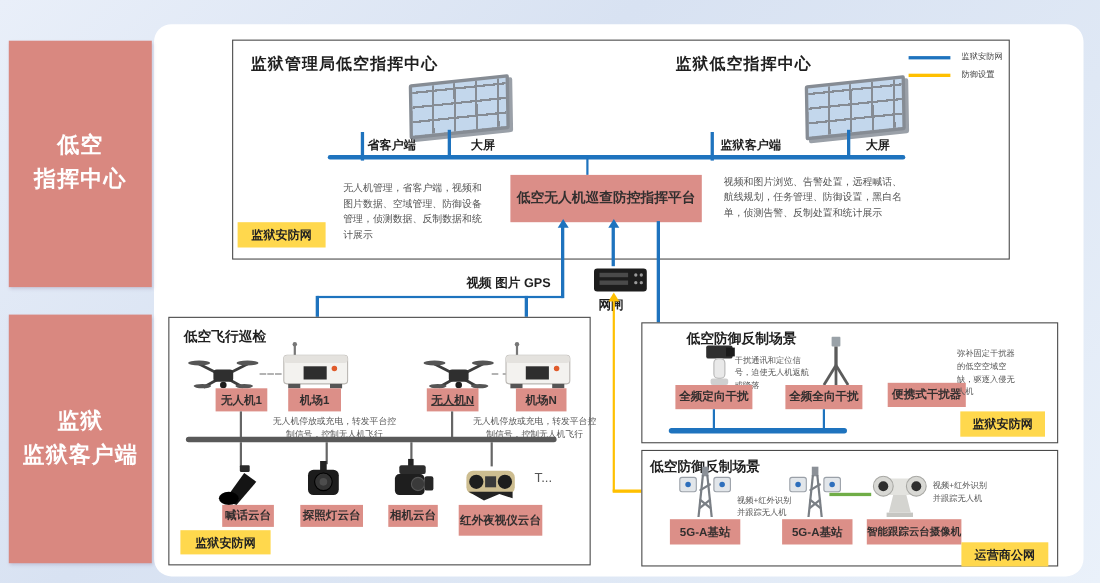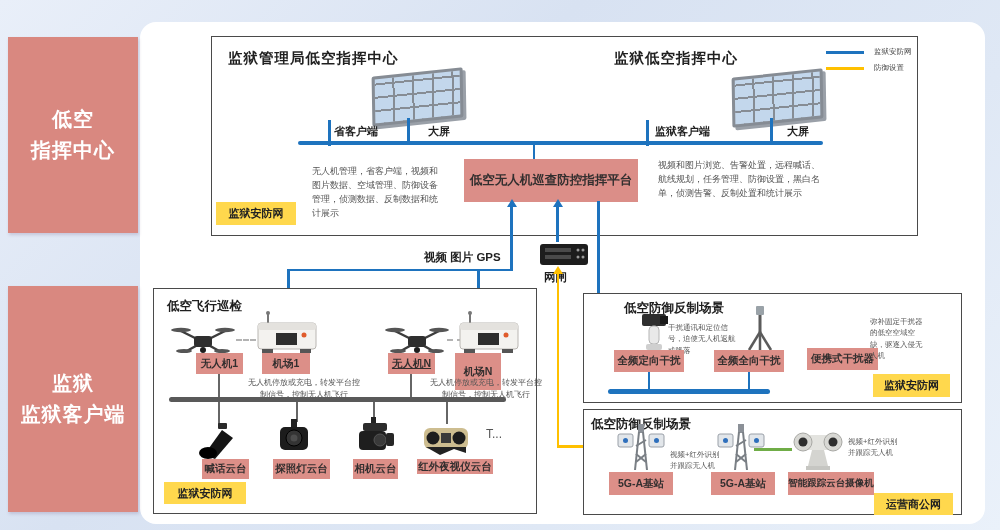--- a/index.html
+++ b/index.html
@@ -41,21 +41,21 @@
   .icon{position:absolute;}
   .pre{white-space:pre-line;}
 </style>
 </head>
 <body>
 
 <div id="canvas">
 
   <div class="panel"></div>
 
-  <div class="bigpink" style="top:37px;height:196px;"><span class="pre">低空
+  <div class="bigpink" style="top:37px;height:224px;font-family:Liberation Mono, monospace;"><span class="pre">低空
 指挥中心</span></div>
   <div class="bigpink" style="top:286px;height:226px;"><span class="pre">监狱
 监狱客户端</span></div>
 
   <div class="wbox" style="left:211px;top:36px;width:705px;height:198px;">
     <div class="maintitle" style="left:16px;top:12px;">监狱管理局低空指挥中心</div>
     <div class="maintitle" style="left:402px;top:12px;">监狱低空指挥中心</div>
 
     <div class="bline" style="left:614px;top:14px;width:38px;height:3px;"></div>
     <div class="legend-txt" style="left:662px;top:10px;">监狱安防网</div>
@@ -174,21 +174,21 @@
 
     <div class="pinklbl" style="left:42px;top:64px;width:47px;height:21px;">
         <span>无人机1</span>
       </div>
     <div class="pinklbl" style="left:108px;top:64px;width:48px;height:21px;">
         <span>机场1</span>
       </div>
     <div class="pinklbl" style="left:234px;top:64px;width:47px;height:21px;text-decoration:underline;">
         <span>无人机N</span>
       </div>
-    <div class="pinklbl" style="left:301px;top:64px;width:46px;height:37px;">
+    <div class="pinklbl" style="left:315px;top:64px;width:46px;height:21px;">
         <span>机场N</span>
       </div>
 
     <div class="descr-s" style="left:94px;top:88px;width:112px;text-align:center;font-size:8px;">无人机停放或充电，转发平台控制信号，控制无人机飞行</div>
     <div class="descr-s" style="left:276px;top:88px;width:112px;text-align:center;font-size:8px;">无人机停放或充电，转发平台控制信号，控制无人机飞行</div>
 
     <div class="dline" style="left:64px;top:85px;width:1.5px;height:24px;"></div>
     <div class="dline" style="left:256px;top:85px;width:1.5px;height:24px;"></div>
     <div class="busbar" style="left:15px;top:108px;width:337px;height:5px;"></div>
     <div class="dline" style="left:64px;top:113px;width:1.5px;height:22px;"></div>
@@ -224,21 +224,21 @@
 
     <div class="pinklbl" style="left:48px;top:170px;width:47px;height:20px;">
         <span>喊话云台</span>
       </div>
     <div class="pinklbl" style="left:119px;top:170px;width:57px;height:20px;">
         <span>探照灯云台</span>
       </div>
     <div class="pinklbl" style="left:199px;top:170px;width:45px;height:20px;">
         <span>相机云台</span>
       </div>
-    <div class="pinklbl" style="left:263px;top:170px;width:76px;height:15px;">
+    <div class="pinklbl" style="left:263px;top:170px;width:76px;height:28px;">
         <span>红外夜视仪云台</span>
       </div>
 
     <div class="descr" style="left:332px;top:136px;font-size:12px;">T...</div>
     <div class="ybadge" style="left:10px;top:193px;width:82px;height:22px;">
         <span>监狱安防网</span>
       </div>
   </div>
 
   <div class="wbox" style="left:583px;top:293px;width:377px;height:108px;">

